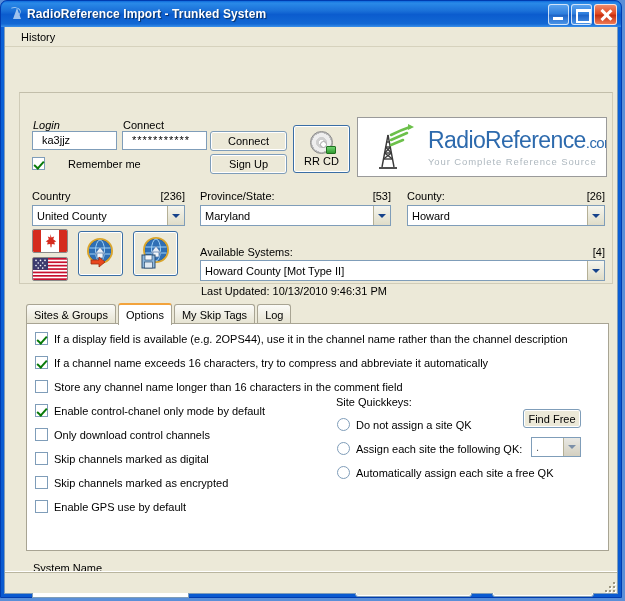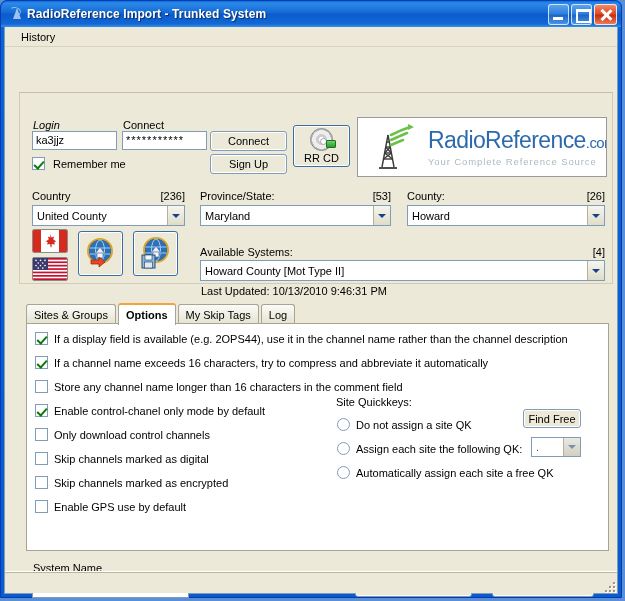--- a/index.html
+++ b/index.html
@@ -136,21 +136,21 @@
   }
 
   
   .lbl { font-size: 11px; color: #000; white-space: nowrap; }
   .txtbox {
     background: #fff;
     border: 1px solid #7f9db9;
     height: 19px;
     font-size: 11px;
     font-family: "Liberation Sans", sans-serif;
-    padding: 0 3px;
+    padding: 0 9px;
     line-height: 17px;
     color: #000;
     overflow: hidden;
     white-space: nowrap;
   }
   .btn {
     background: #ece9d8;
     border: 1px solid #7f9db9;
     border-radius: 3px;
     font-size: 11px;
@@ -230,27 +230,27 @@
     border: 1px solid #d0ccb8;
     border-top-color: #c2beaa;
     background: transparent;
   }
 
   
   #lbl-login   { left: 28px; top: 72px; font-style: italic; }
   #in-login    { left: 27px; top: 84px;  width: 85px; }
   #lbl-pass    { left: 118px; top: 72px; }
   #in-pass     { left: 117px; top: 84px; width: 85px; letter-spacing: 1px; }
-  #cb-remember { left: 27px; top: 110px; display: flex; align-items: center; gap: 8px; }
+  #cb-remember { left: 27px; top: 110px; display: flex; align-items: center; gap: 23px; }
 
   #btn-connect { left: 205px; top: 84px; width: 77px; height: 20px; }
   #btn-signup  { left: 205px; top: 107px; width: 77px; height: 20px; }
 
   #btn-rrcd {
-    left: 288px; top: 78px; width: 57px; height: 42px;
+    left: 288px; top: 78px; width: 57px; height: 48px;
     flex-direction: column; gap: 1px;
     border: 1px solid #3a6ea5;
     align-items: center;
   }
   #rrcd-disc {
     width: 23px; height: 23px; border-radius: 50%;
     background: radial-gradient(circle at 50% 50%, #ffffff 0 18%, #cfcfcf 19% 36%, #eeeeee 37% 62%, #bdbdbd 63% 88%, #9a9a9a 89% 100%);
     border: 1px solid #8c8c8c;
     position: relative;
   }
@@ -337,21 +337,21 @@
     cursor: pointer;
     position: relative;
   }
   .tab.active {
     height: 22px;
     background: #fff;
     border-color: #a8a493;
     border-top: 2px solid #f2a33c;
     z-index: 2;
     margin-bottom: -1px;
-    font-weight: bold;
+    font-weight: normal;
   }
 
   
   #optpanel {
     left: 21px; top: 276px; width: 583px; height: 228px;
     background: #fff;
     border: 1px solid #a8a493;
   }
   .optrow {
     position: absolute;

